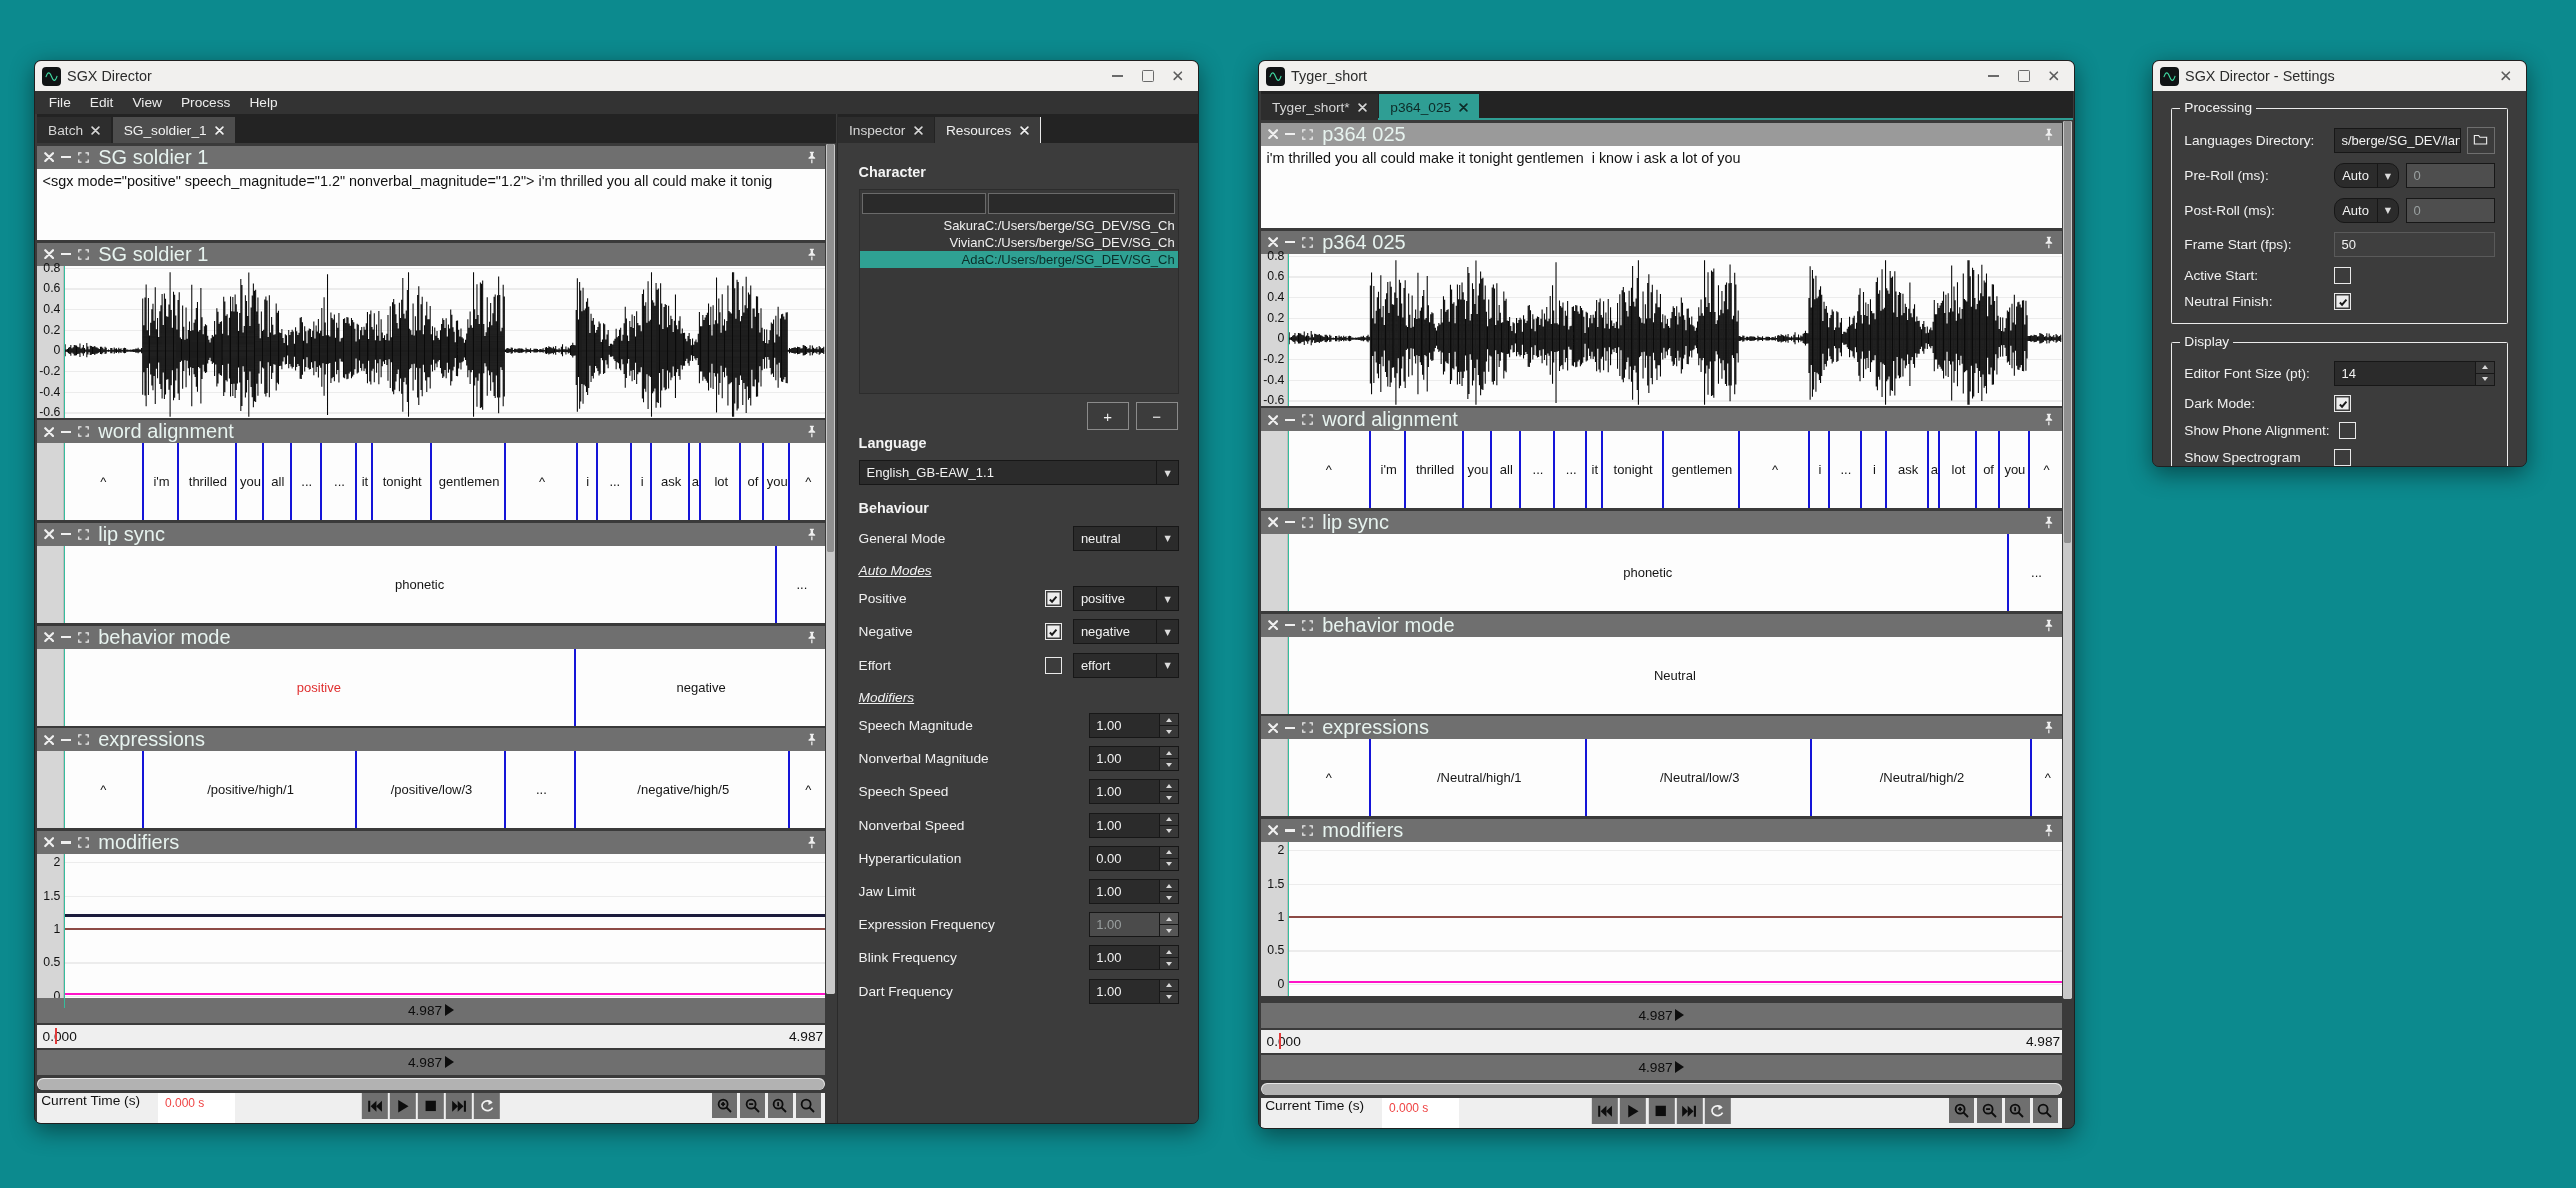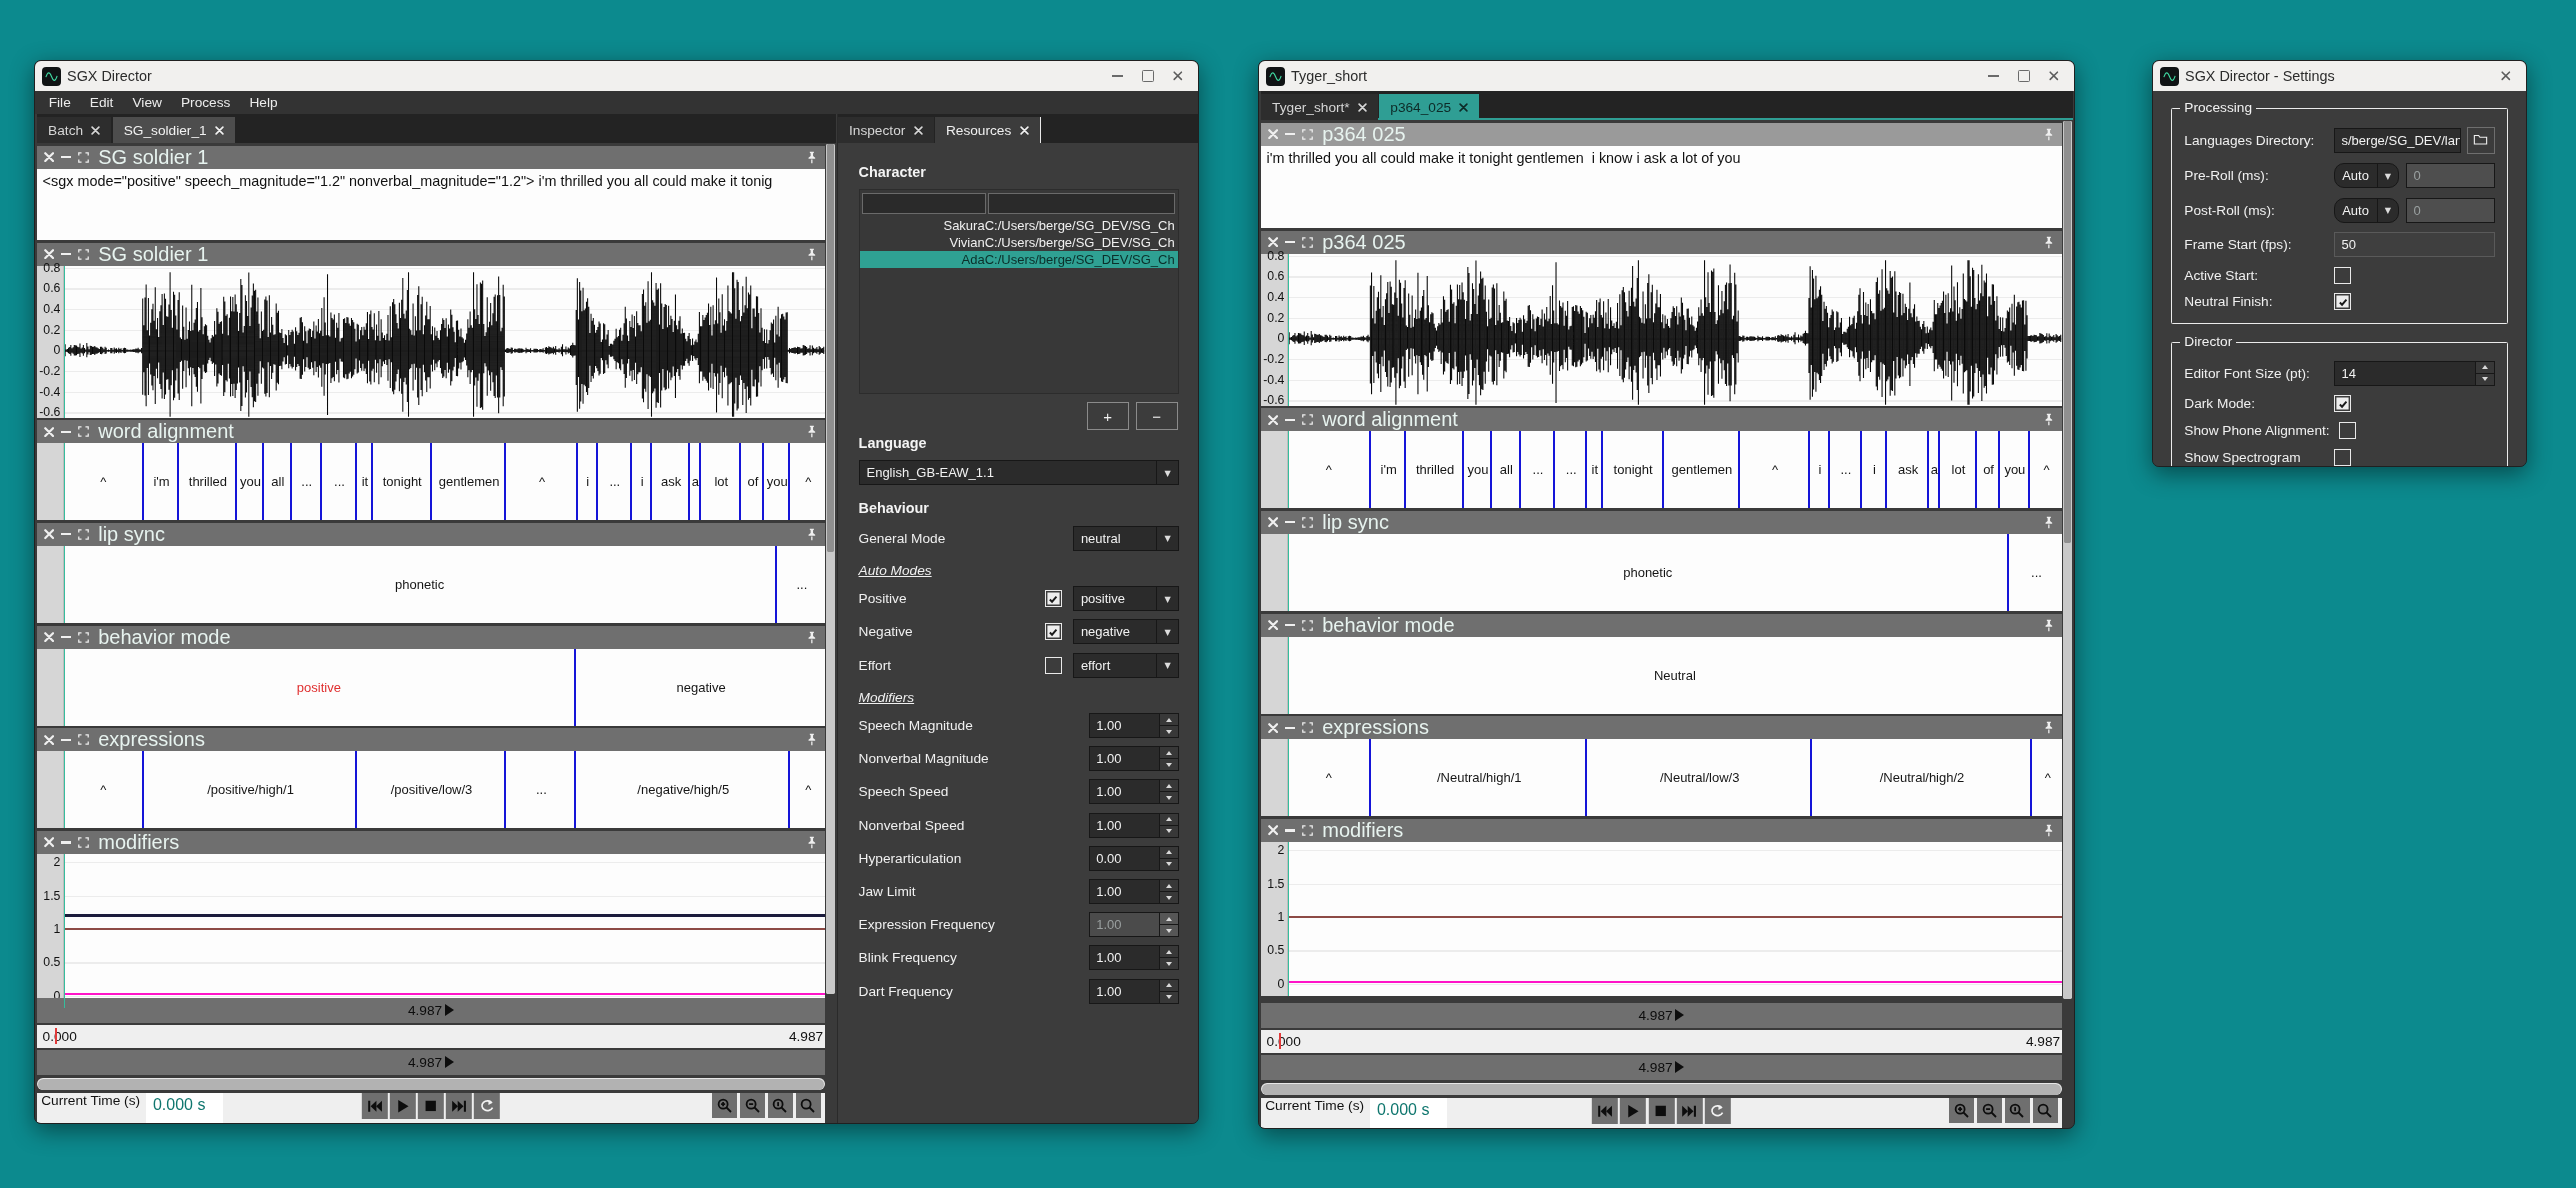--- a/index.html
+++ b/index.html
@@ -67,21 +67,21 @@
   .tl-light{height:22.6px;background:#efefef;position:relative;display:flex;align-items:center;margin-top:2.1px;}
   .tl-light .lft{font-size:13.7px;color:#111;margin-left:5.5px;}
   .tl-light .rgt{font-size:13.7px;color:#111;margin-left:auto;margin-right:1.4px;}
   .tl-tick{position:absolute;left:18px;top:15%;bottom:15%;width:2.1px;background:#e23a3a;}
   .hscroll{height:12.3px;margin-top:3.4px;background:#e7e7e7;border-radius:6.2px;position:relative;}
   .hthumb{position:absolute;inset:0.7px;background:#b2b2b2;border-radius:5.5px;}
 
   
   .transport{height:30px;background:#efefef;display:flex;margin-top:2.7px;padding:0 4.1px;position:relative;}
   .ct-label{font-size:13.7px;color:#111;}
-  .ct-value{background:#ffffff;font-size:16px;color:#0f766e;padding:2.7px 6.9px;margin-left:6px;min-width:63px;}
+  .ct-value{background:#ffffff;font-size:12px;color:#ef4444;padding:2.7px 6.9px;margin-left:18px;min-width:63px;}
   .tbtn-group{position:absolute;left:50%;transform:translateX(-50%);display:flex;gap:2.1px;}
   .tbtn{width:26px;height:26px;background:#6f6f6f;display:flex;align-items:center;justify-content:center;}
   .tbtn svg{width:16.5px;height:16.5px;}
   .zoom-group{margin-left:auto;display:flex;gap:2.7px;}
   .zbtn{width:25px;height:25px;background:#6f6f6f;display:flex;align-items:center;justify-content:center;}
   .zbtn svg{width:18px;height:18px;stroke:#0d0d0d;fill:none;stroke-width:2.4;}
 
   
   .inspector{width:360px;flex:none;background:#3c3c3c;display:flex;flex-direction:column;border-left:1.4px solid #2a2a2a;}
   .insp-tabbar{height:29px;background:#232323;display:flex;align-items:flex-end;flex:none;}
@@ -1323,21 +1323,21 @@
       <div class="set-row" style="margin-bottom:2.7px;">
         <span class="lbl">Neutral Finish:</span>
         <div class="chk checked">
             <svg viewBox="0 0 14 14">
               <path d="M2.5 7.5 L5.5 10.5 L11.5 3.5"></path>
             </svg>
           </div>
       </div>
     </div>
     <div class="group">
-      <div class="group-legend">Director</div>
+      <div class="group-legend">Display</div>
       <div class="set-row">
         <span class="lbl">Editor Font Size (pt):</span>
         <div class="spin set-spin">
           <span class="sval">14</span>
           <span class="sarrs">
               <div>
                 <span class="tri-up"></span>
               </div>
               <div>
                 <span class="tri-dn"></span>

